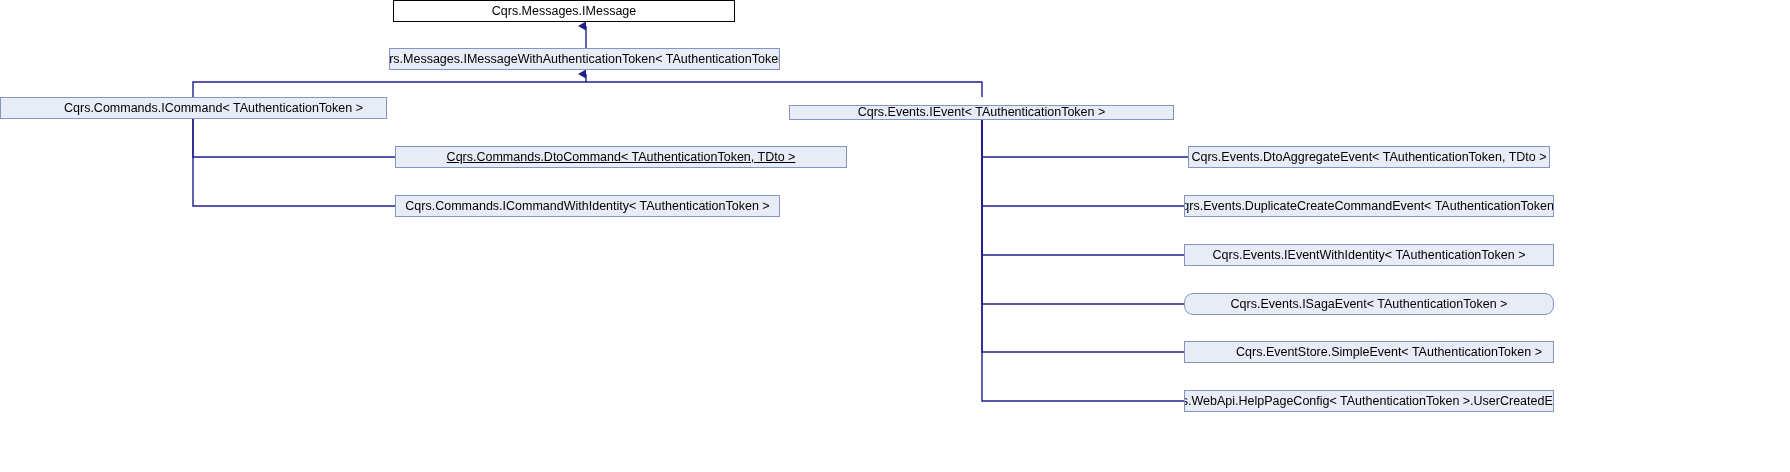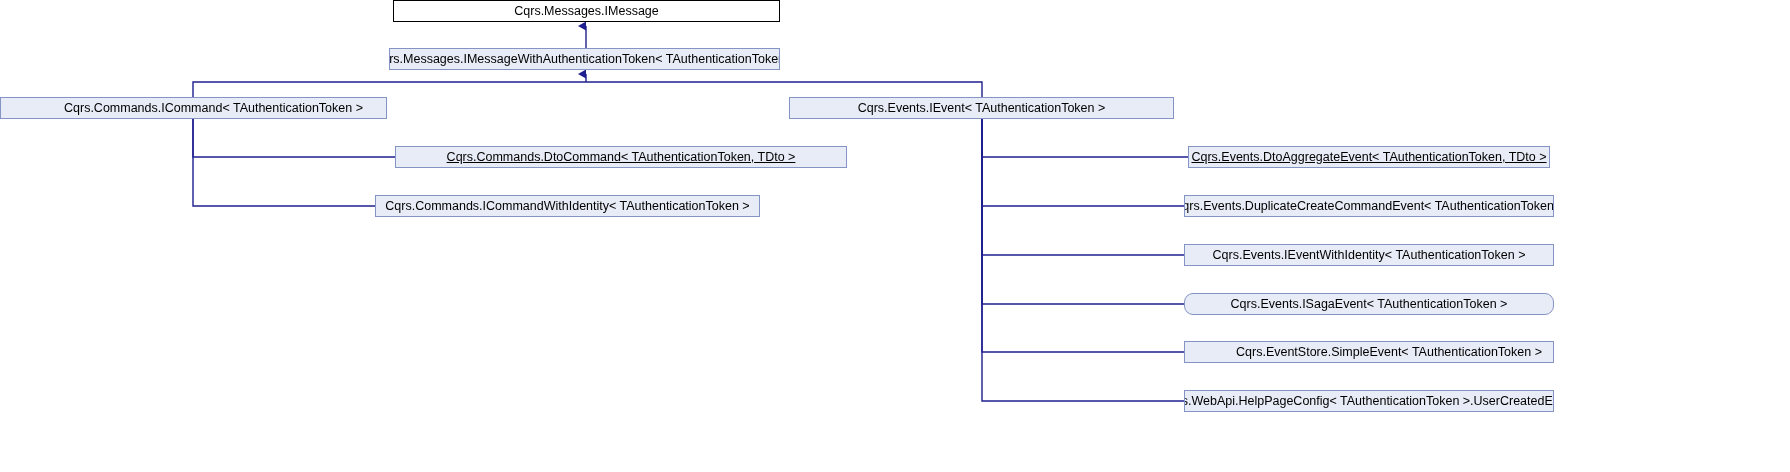--- a/index.html
+++ b/index.html
@@ -74,39 +74,39 @@
 
       <path d="M1188,157 L982,157 L982,119"></path>
       <path d="M1184,206 L982,206 L982,119"></path>
       <path d="M1184,255 L982,255 L982,119"></path>
       <path d="M1184,304 L982,304 L982,119"></path>
       <path d="M1184,352 L982,352 L982,119"></path>
       <path d="M1184,401 L982,401 L982,119"></path>
     </g>
   </svg>
 
-<div class="node root" style="left: 393px; top: 0px; width: 387px; height: 22px;">
+<div class="node root" style="left: 393px; top: 0px; width: 342px; height: 22px;">
       <span class="node-label">Cqrs.Messages.IMessage</span>
     </div>
     <div class="node" style="left: 389px; top: 48px; width: 391px; height: 22px;">
       <span class="node-label">Cqrs.Messages.IMessageWithAuthenticationToken&lt; TAuthenticationToken &gt;</span>
     </div>
     <div class="node" style="left: 0px; top: 97px; width: 387px; height: 22px; padding-left: 40px;">
       <span class="node-label">Cqrs.Commands.ICommand&lt; TAuthenticationToken &gt;</span>
     </div>
-    <div class="node" style="left: 789px; top: 97px; width: 385px; height: 22px;">
+    <div class="node" style="left: 789px; top: 105px; width: 385px; height: 15px;">
       <span class="node-label">Cqrs.Events.IEvent&lt; TAuthenticationToken &gt;</span>
     </div>
     <div class="node" style="left: 395px; top: 146px; width: 452px; height: 22px; text-decoration: underline;">
       <span class="node-label">Cqrs.Commands.DtoCommand&lt; TAuthenticationToken, TDto &gt;</span>
     </div>
-    <div class="node" style="left: 375px; top: 195px; width: 385px; height: 22px;">
+    <div class="node" style="left: 395px; top: 195px; width: 385px; height: 22px;">
       <span class="node-label">Cqrs.Commands.ICommandWithIdentity&lt; TAuthenticationToken &gt;</span>
     </div>
-    <div class="node" style="left: 1188px; top: 146px; width: 362px; height: 22px; text-decoration: underline;">
+    <div class="node" style="left: 1188px; top: 146px; width: 362px; height: 22px;">
       <span class="node-label">Cqrs.Events.DtoAggregateEvent&lt; TAuthenticationToken, TDto &gt;</span>
     </div>
     <div class="node" style="left: 1184px; top: 195px; width: 370px; height: 22px;">
       <span class="node-label">Cqrs.Events.DuplicateCreateCommandEvent&lt; TAuthenticationToken &gt;</span>
     </div>
     <div class="node" style="left: 1184px; top: 244px; width: 370px; height: 22px;">
       <span class="node-label">Cqrs.Events.IEventWithIdentity&lt; TAuthenticationToken &gt;</span>
     </div>
     <div class="node" style="left: 1184px; top: 293px; width: 370px; height: 22px; border-radius: 9px;">
       <span class="node-label">Cqrs.Events.ISagaEvent&lt; TAuthenticationToken &gt;</span>

